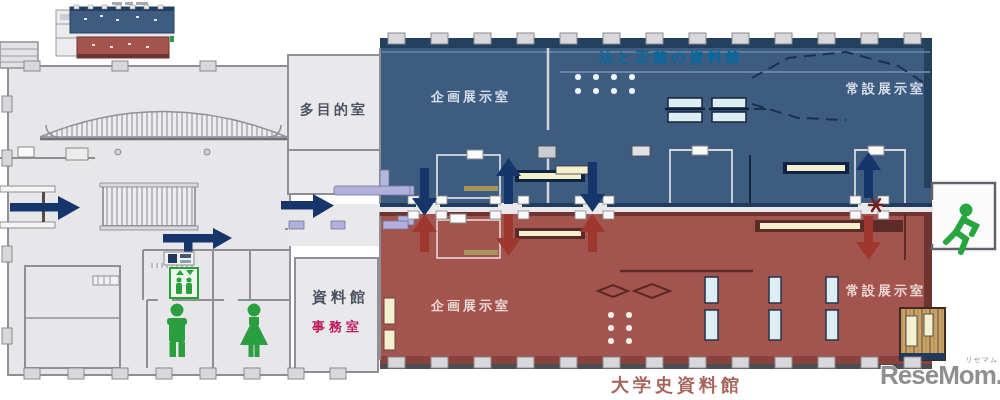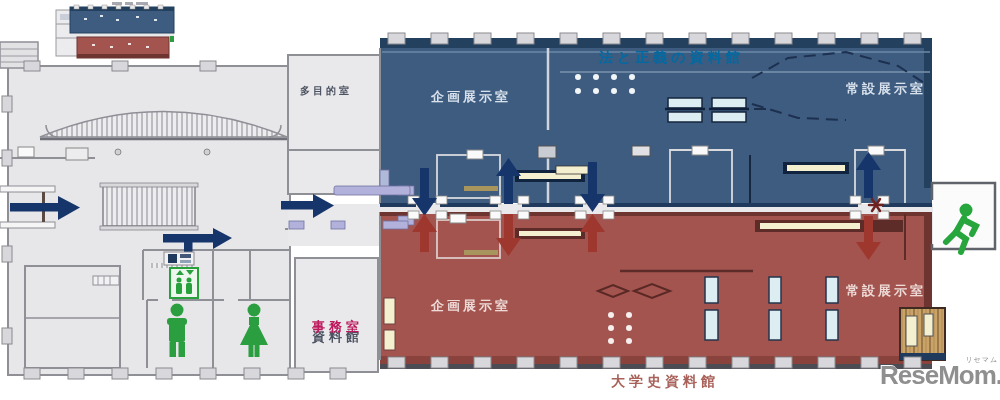--- a/index.html
+++ b/index.html
@@ -1,23 +1,23 @@
 <!DOCTYPE html>
 <html><head>
 <meta charset="utf-8">
 <style>
   html,body{margin:0;padding:0;background:#fff;}
   .stage{position:relative;width:1000px;height:400px;background:#ffffff;overflow:hidden;
          font-family:"Liberation Sans",sans-serif;}
   svg.plan{position:absolute;left:0;top:0;}
   .lbl{position:absolute;white-space:nowrap;font-family:"DejaVu Serif","Liberation Serif",serif;font-weight:600;}
   .t-top   {left:599px;top:9px;  font-size:14px;letter-spacing:4px;color:#0369a1;margin-top:40px;}
-  .t-bottom{left:611px;top:373px;font-size:14px;letter-spacing:4px;color:#a8625a;}
-  .r-multi {left:300px;top:84px; font-size:10px;letter-spacing:3px;color:#4a5160;}
-  .r-off1  {left:312px;top:288px;font-size:13px;letter-spacing:4px;color:#4a5160;margin-top:40px;}
+  .t-bottom{left:611px;top:373px;font-size:18px;letter-spacing:4px;color:#a8625a;}
+  .r-multi {left:300px;top:101px; font-size:14px;letter-spacing:3px;color:#4a5160;}
+  .r-off1  {left:312px;top:288px;font-size:15px;letter-spacing:4px;color:#4a5160;}
   .r-off2  {left:312px;top:318px;font-size:13px;letter-spacing:4px;color:#be185d;}
   .r-bsp   {left:431px;top:88px; font-size:13px;letter-spacing:3px;color:#d9e2ec;}
   .r-bpm   {left:846px;top:80px; font-size:13px;letter-spacing:3px;color:#d9e2ec;}
   .r-rsp   {left:431px;top:297px;font-size:13px;letter-spacing:3px;color:#eedbd8;}
   .r-rpm   {left:846px;top:282px;font-size:13px;letter-spacing:3px;color:#eedbd8;}
   .watermark{position:absolute;left:880px;top:360px;font-family:"Liberation Sans",sans-serif;
              font-weight:bold;font-size:26px;color:#8f8f8f;letter-spacing:-1px;
              text-shadow:1px 1px 0 #fff,-1px -1px 0 #fff;}
   .watermark .ruby{position:absolute;top:-5px;right:4px;font-size:7px;font-weight:normal;
              letter-spacing:1px;color:#8f8f8f;text-shadow:none;}

